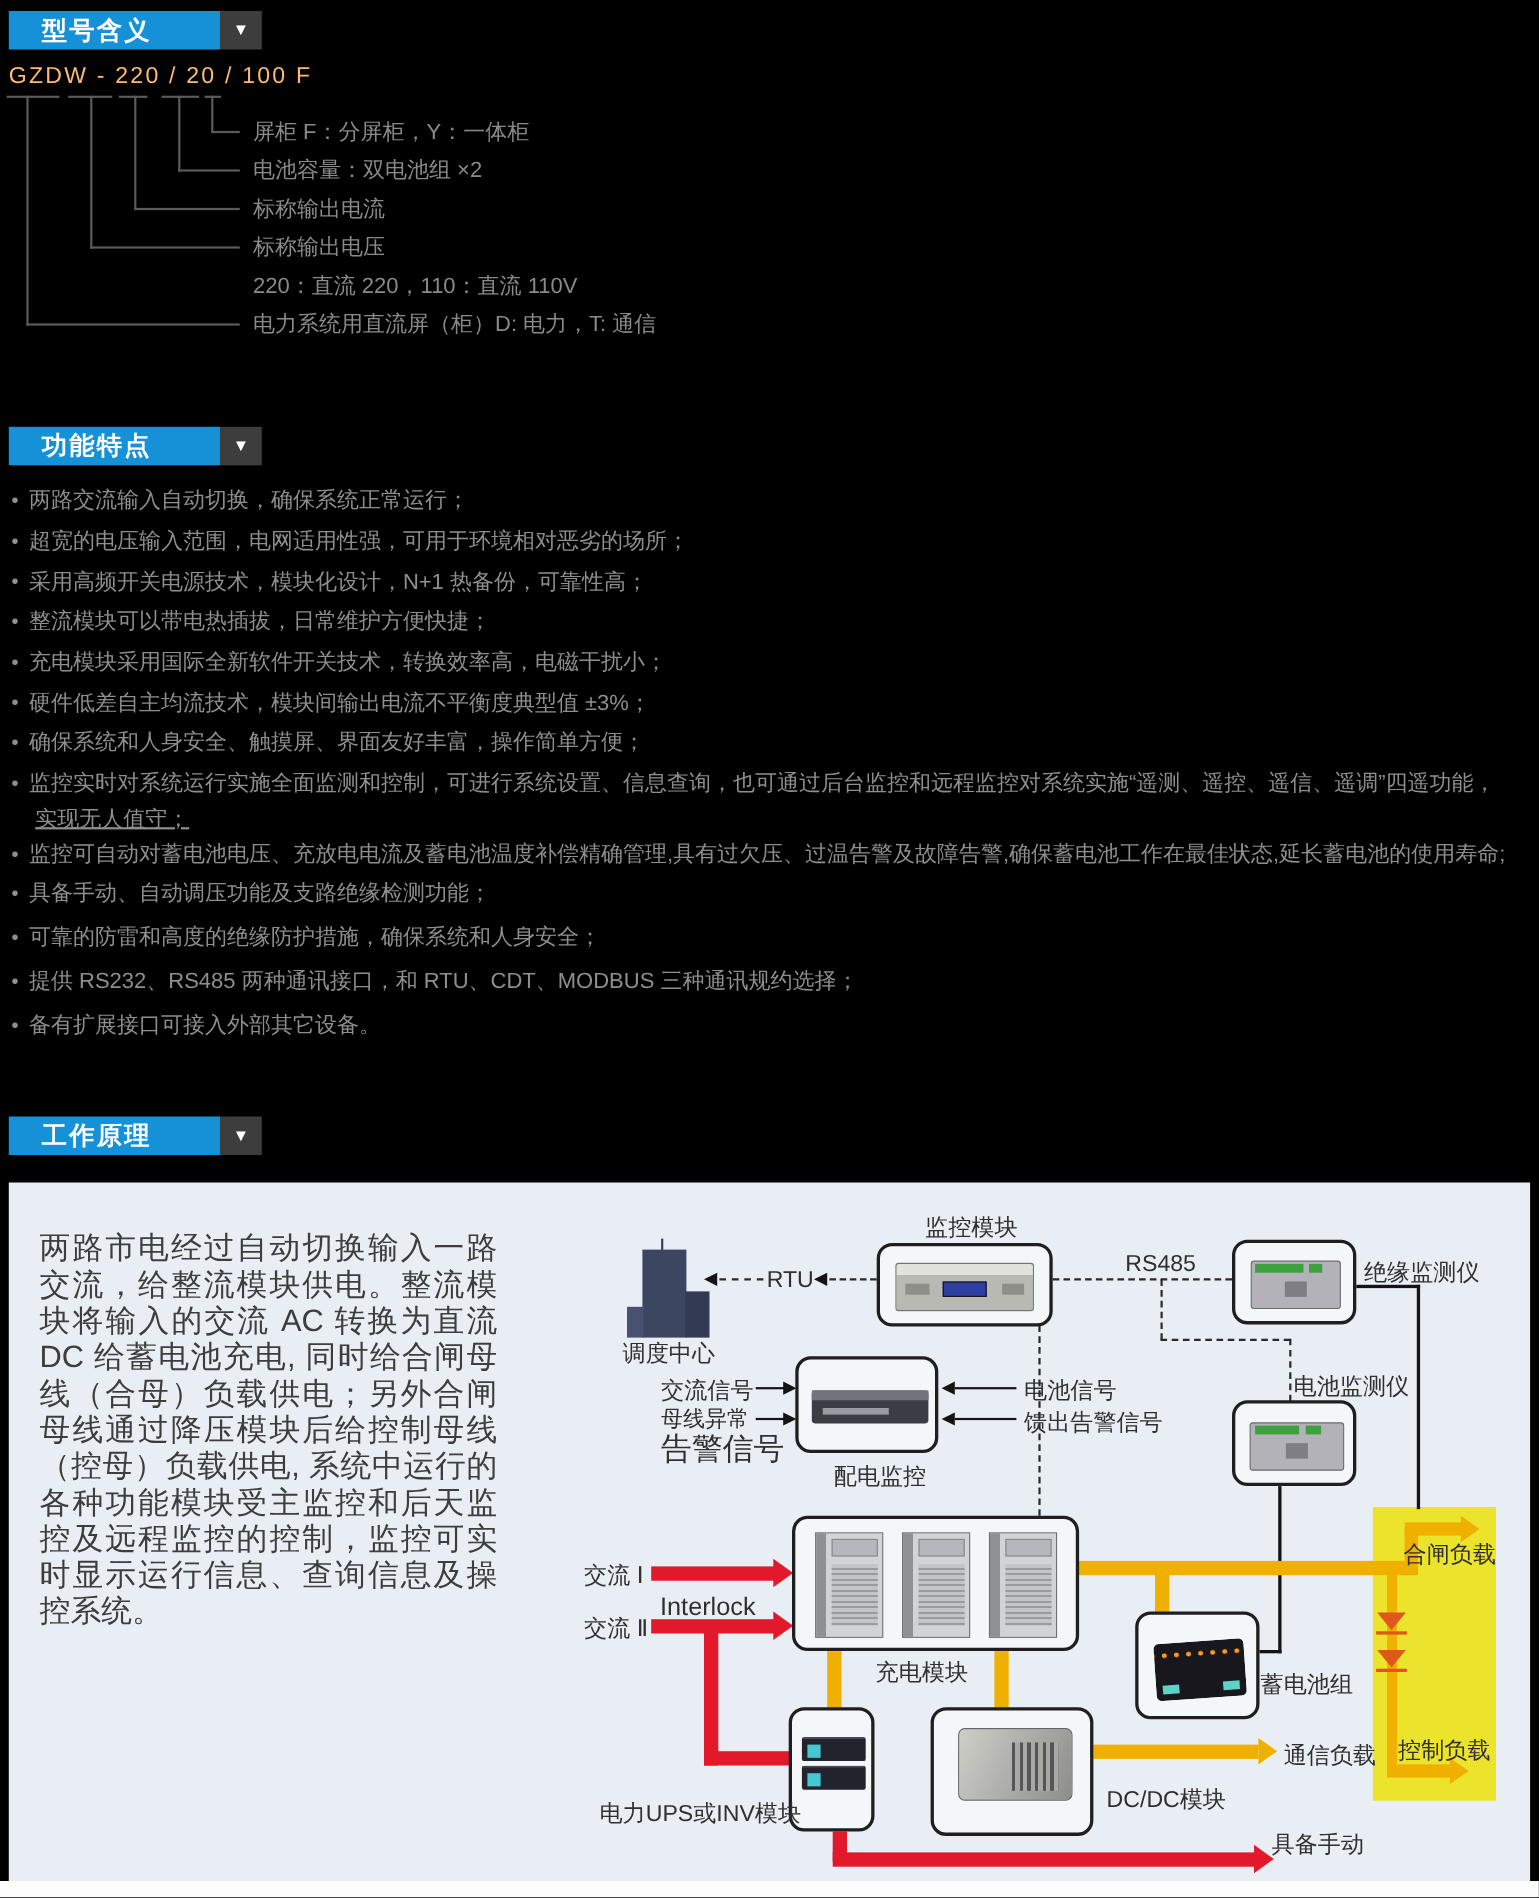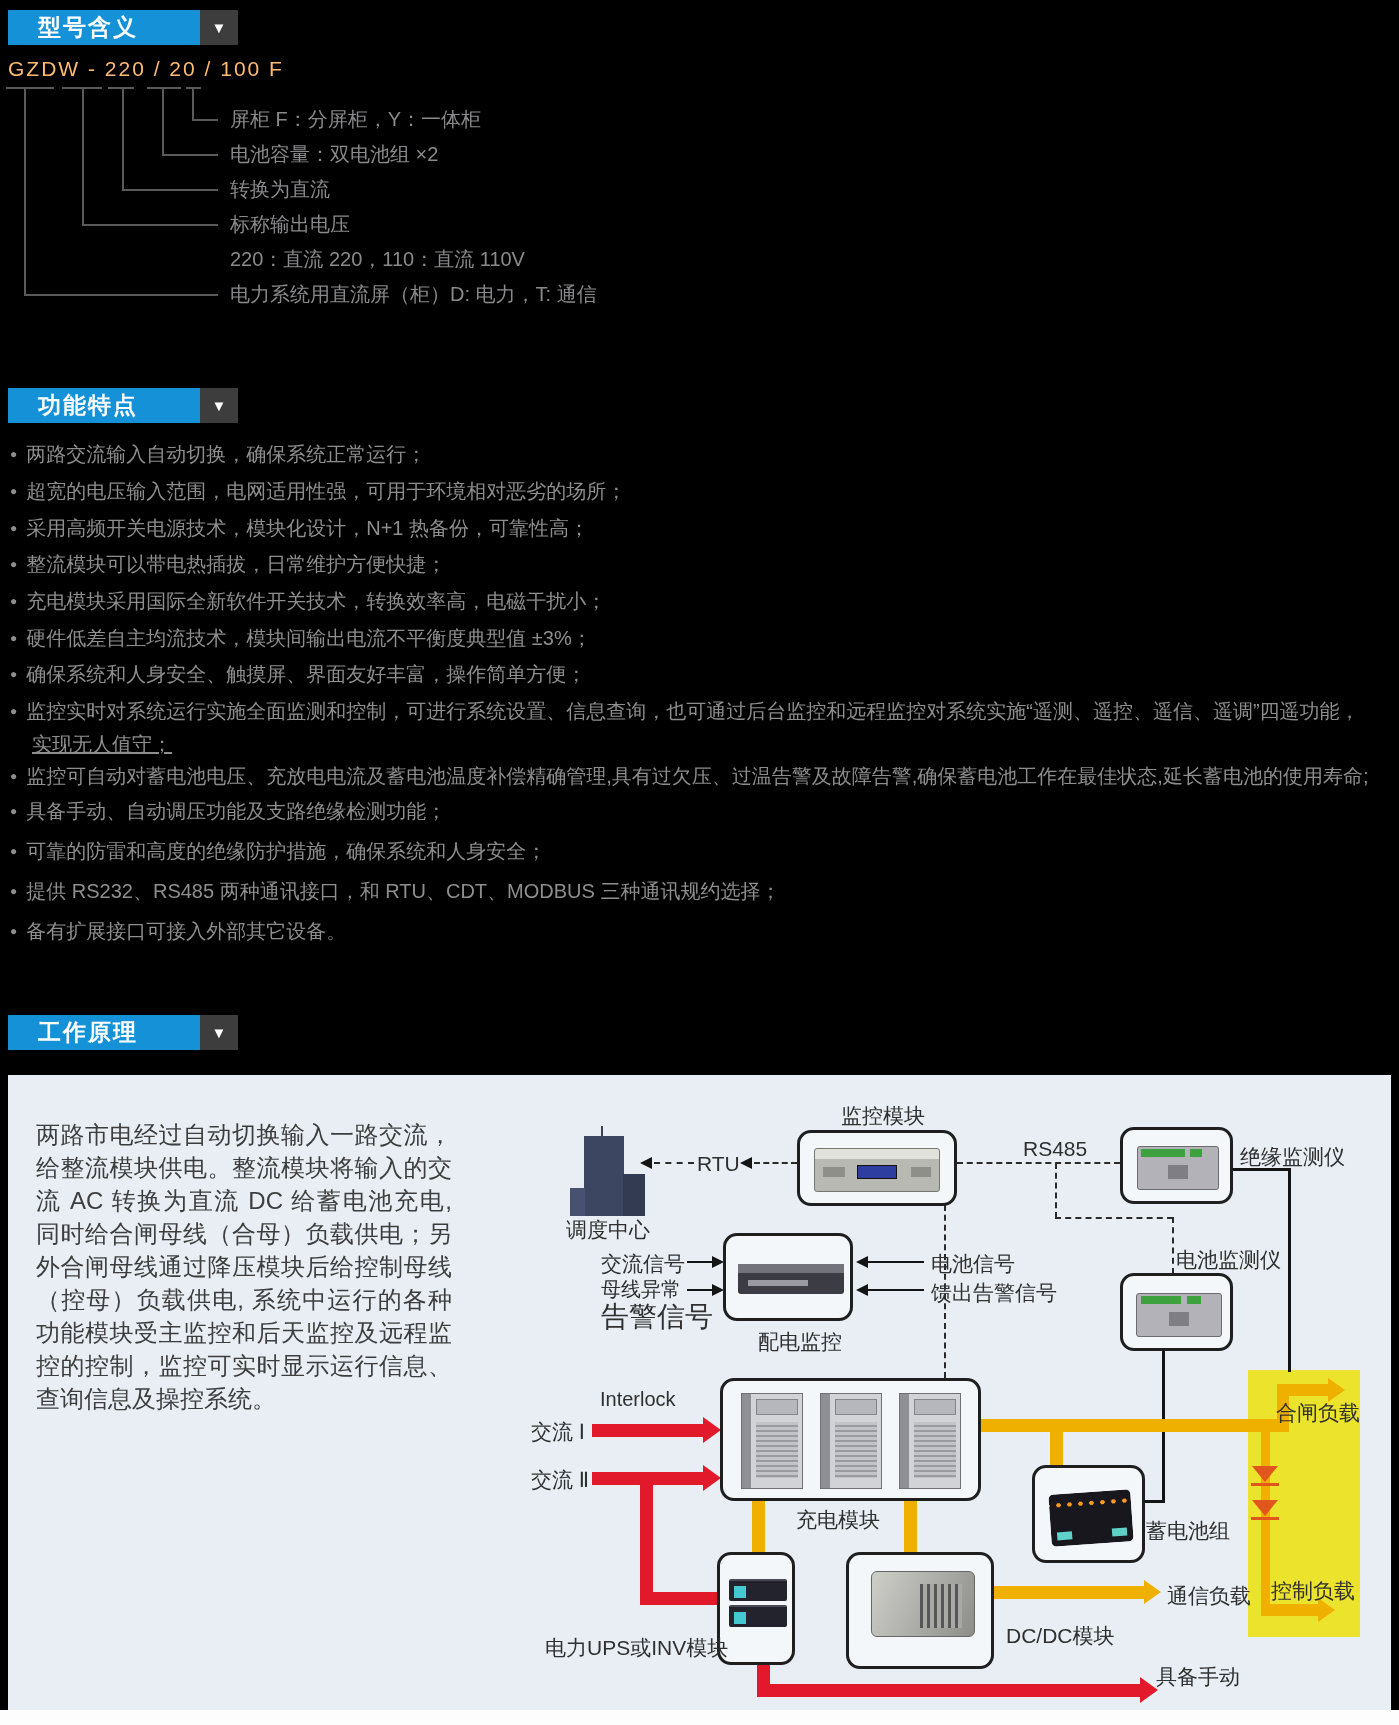--- a/index.html
+++ b/index.html
@@ -17,21 +17,21 @@
   .mlabel { position:absolute; left:230px; color:#8a8a8c; font-size:20px; white-space:nowrap; }
   .model-text { position:absolute; left:8px; top:57px; color:#fdba74; font-size:21px; letter-spacing:2px; }
   
   .feat { position:absolute; left:10px; color:#8e8e8e; font-size:20px; white-space:nowrap; }
   .feat.b::before { content:"●"; font-size:12px; margin-right:9px; vertical-align:3px; color:#8e8e8e; }
   .feat.cont { left:32px;text-decoration:underline; }
   
   .panel { position:absolute; left:8px; top:1075px; width:1383px; height:635px; background:#e8eef4; }
   .bottom-strip { position:absolute; left:0; top:1710px; width:1399px; height:15px; background:#fdfdfd; }
   .para { position:absolute; left:36px; top:1118px; width:416px; color:#3d3d3d;
-          font-size:24px; line-height:33px; text-align:justify; }
+          font-size:28px; line-height:33px; text-align:justify; }
   
   .dbox { position:absolute; border:3px solid #1f1f1f; border-radius:14px; background:#f3f7fa; }
   .lbl { position:absolute; color:#2f2f2f; font-size:21px; white-space:nowrap; }
   .dash-h { position:absolute; border-top:2px dashed #2a2a2a; }
   .dash-v { position:absolute; border-left:2px dashed #2a2a2a; }
   .sline { position:absolute; background:#141414; }
   .gold { position:absolute; background:#f0b000; }
   .red  { position:absolute; background:#e2192b; }
   .yellow-block { position:absolute; left:1248px; top:1370px; width:112px; height:267px; background:#ebe32c; }
   .ah-r-red  { position:absolute; width:0; height:0; border-left:18px solid #e2192b;
@@ -91,21 +91,21 @@
 <div class="mline" style="left:192px;top:87px;width:2px;height:34px"></div>
 
 <div class="mline" style="left:192px;top:119px;width:26px;height:2px"></div>
 <div class="mline" style="left:162px;top:154px;width:56px;height:2px"></div>
 <div class="mline" style="left:122px;top:189px;width:96px;height:2px"></div>
 <div class="mline" style="left:82px;top:224px;width:136px;height:2px"></div>
 <div class="mline" style="left:24px;top:294px;width:194px;height:2px"></div>
 
 <div class="mlabel" style="top:106px">屏柜 F：分屏柜，Y：一体柜</div>
 <div class="mlabel" style="top:141px">电池容量：双电池组 ×2</div>
-<div class="mlabel" style="top:176px">转换为直流</div>
+<div class="mlabel" style="top:176px">标称输出电流</div>
 <div class="mlabel" style="top:211px">标称输出电压</div>
 <div class="mlabel" style="top:246px">220：直流 220，110：直流 110V</div>
 <div class="mlabel" style="top:281px">电力系统用直流屏（柜）D: 电力，T: 通信</div>
 
 <div class="hdr-bar" style="top:388px">功能特点</div>
 <div class="hdr-box" style="top:388px">▼</div>
 
 <div class="feat b" style="top:441px">两路交流输入自动切换，确保系统正常运行；</div>
 <div class="feat b" style="top:478px">超宽的电压输入范围，电网适用性强，可用于环境相对恶劣的场所；</div>
 <div class="feat b" style="top:515px">采用高频开关电源技术，模块化设计，N+1 热备份，可靠性高；</div>
@@ -254,21 +254,21 @@
 <div class="lbl" style="left:1023px;top:1137px">RS485</div>
 <div class="lbl" style="left:1240px;top:1143px">绝缘监测仪</div>
 <div class="lbl" style="left:1176px;top:1246px">电池监测仪</div>
 <div class="lbl" style="left:601px;top:1250px">交流信号</div>
 <div class="lbl" style="left:601px;top:1276px;font-size:20px">母线异常</div>
 <div class="lbl" style="left:601px;top:1298px;font-size:28px">告警信号</div>
 <div class="lbl" style="left:931px;top:1250px">电池信号</div>
 <div class="lbl" style="left:931px;top:1279px">馈出告警信号</div>
 <div class="lbl" style="left:758px;top:1328px">配电监控</div>
 <div class="lbl" style="left:531px;top:1418px">交流 Ⅰ</div>
-<div class="lbl" style="left:600px;top:1388px;font-size:20px">Interlock</div>
+<div class="lbl" style="left:600px;top:1447px;font-size:23px">Interlock</div>
 <div class="lbl" style="left:531px;top:1466px">交流 Ⅱ</div>
 <div class="lbl" style="left:796px;top:1506px">充电模块</div>
 <div class="lbl" style="left:1146px;top:1517px">蓄电池组</div>
 <div class="lbl" style="left:1276px;top:1399px">合闸负载</div>
 <div class="lbl" style="left:1271px;top:1577px">控制负载</div>
 <div class="lbl" style="left:1167px;top:1582px">通信负载</div>
 <div class="lbl" style="left:1156px;top:1663px">具备手动</div>
 <div class="lbl" style="left:545px;top:1634px">电力UPS或INV模块</div>
 <div class="lbl" style="left:1006px;top:1622px">DC/DC模块</div>
 

